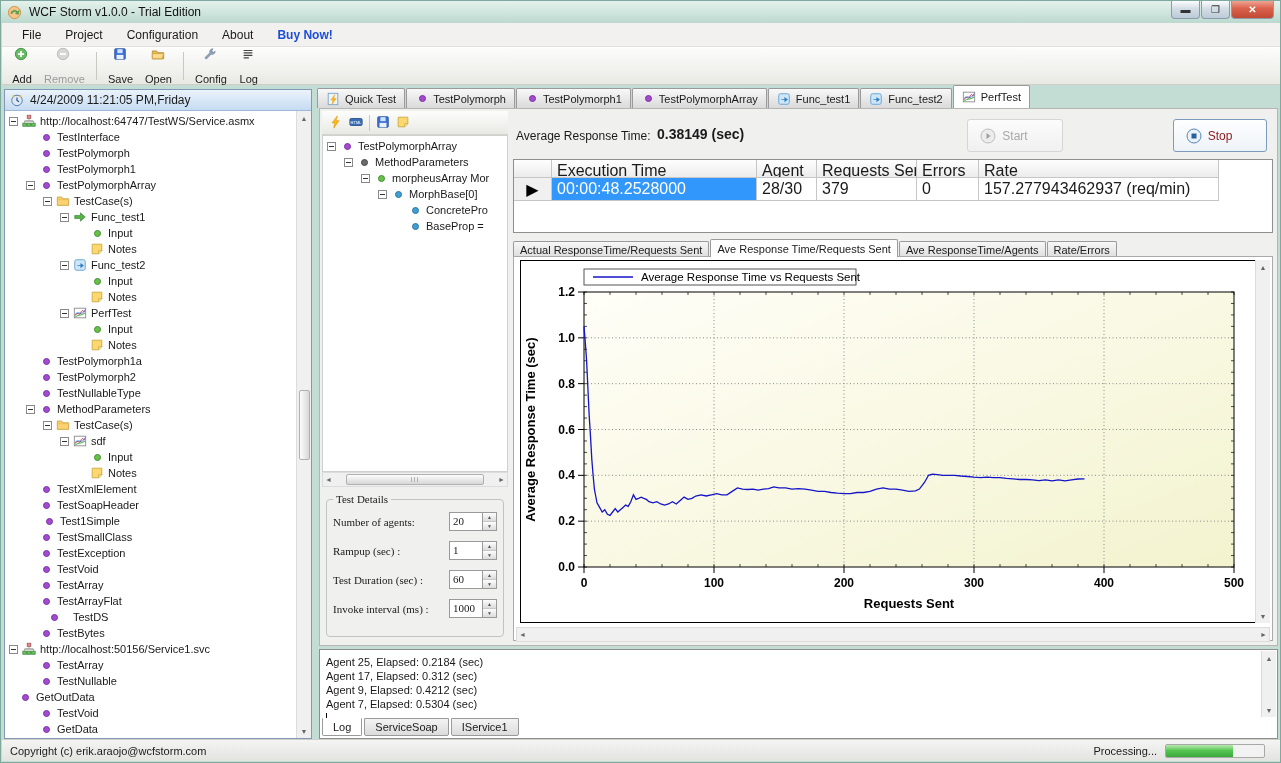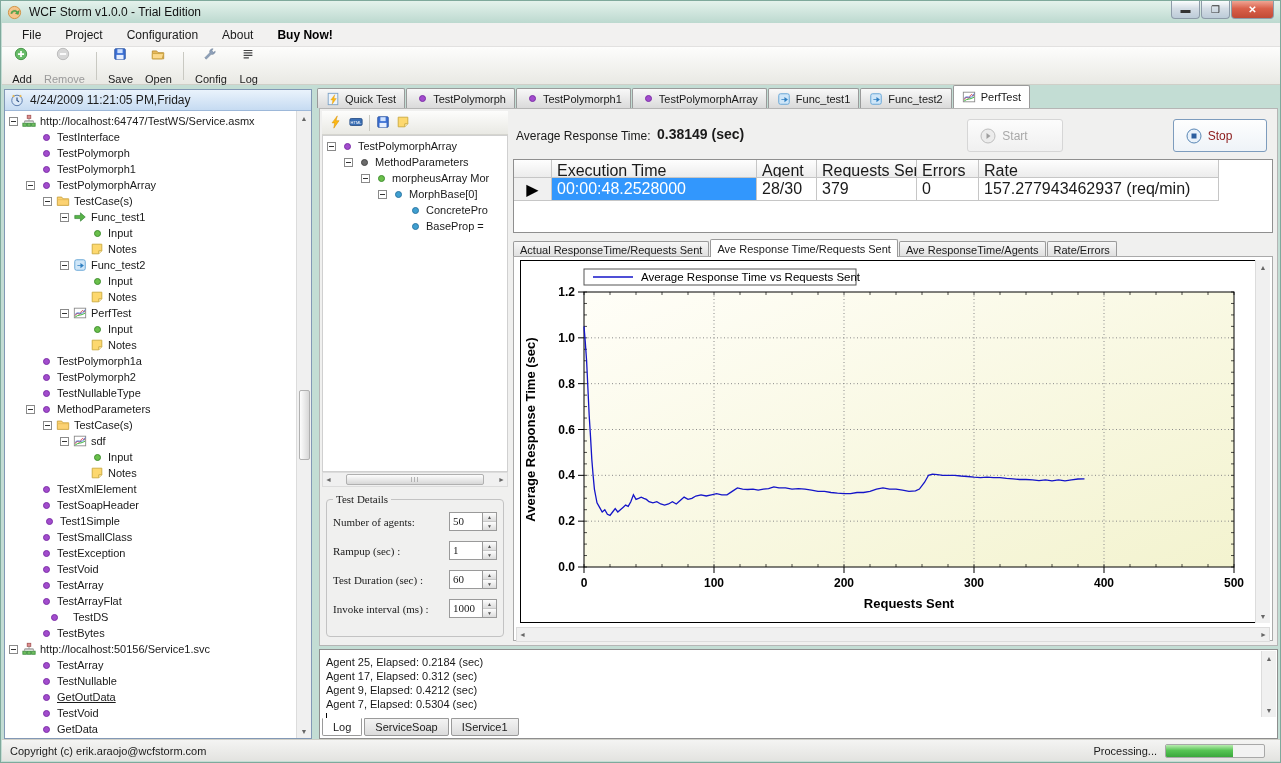--- a/index.html
+++ b/index.html
@@ -14,21 +14,21 @@
   .win-btns { position:absolute; right:6px; top:0; display:flex; }
   .win-btn { width:29px; height:18px; border:1px solid #8d9ba8; border-top:none; border-radius:0 0 4px 4px;
     background:linear-gradient(#fbfdfe,#d4dde5 45%,#bccbd8); display:flex; align-items:center; justify-content:center;
     font-size:10px; color:#333; margin-left:1px; }
   .win-btn.close { width:43px; background:linear-gradient(#f0a493,#d9604a 45%,#c14a35); color:#fff; font-weight:bold; }
 
   
   .menubar { position:absolute; left:1px; top:22px; width:1279px; height:24px; background:#f2f1f0;
     display:flex; align-items:center; padding-left:8px; border-bottom:1px solid #e2e1e0; }
   .menu-item { padding:4px 12px; font-size:12px; }
-  .menu-item.buy { color:#000000; font-weight:bold; }
+  .menu-item.buy { color:#1d4ed8; font-weight:bold; }
   .toolbar { position:absolute; left:1px; top:46px; width:1279px; height:38px;
     background:linear-gradient(#fdfdfc,#e9e9e4); border-bottom:1px solid #cfcfc8; display:flex; align-items:center; padding-left:4px; }
   .tb-btn { display:flex; flex-direction:column; align-items:center; justify-content:center; padding:2px 6px; min-width:32px; }
   .tb-btn .ic { width:16px; height:16px; }
   .tb-btn .lb { font-size:11px; margin-top:10px; }
   .tb-btn.disabled .lb { color:#9a9a9a; }
   .tb-sep { width:1px; height:28px; background:#c9c9c2; margin:0 5px; }
 
   
   .explorer { position:absolute; left:3px; top:88px; width:308px; height:650px; background:#fff;
@@ -451,21 +451,21 @@
           <div class="tree-row" style="padding-left: 21px;">
             <span class="exp-space"></span>
             <span class="bullet b-purple"></span>
             <span class="tlabel">TestArray</span>
           </div>
           <div class="tree-row" style="padding-left: 21px;">
             <span class="exp-space"></span>
             <span class="bullet b-purple"></span>
             <span class="tlabel">TestNullable</span>
           </div>
-          <div class="tree-row" style="padding-left: 21px; text-decoration: underline;">
+          <div class="tree-row" style="">
             <span class="exp-space"></span>
             <span class="bullet b-purple"></span>
             <span class="tlabel">GetOutData</span>
           </div>
           <div class="tree-row" style="padding-left: 21px;">
             <span class="exp-space"></span>
             <span class="bullet b-purple"></span>
             <span class="tlabel">TestVoid</span>
           </div>
           <div class="tree-row" style="padding-left: 21px;">
@@ -601,21 +601,21 @@
           <span class="arr">◄</span>
           <span class="thumb">III</span>
           <span class="arr">►</span>
         </div>
         <div class="groupbox">
           <span class="gb-title">Test Details</span>
           <div id="test-details-fields">
               <div class="field-row">
                 <span class="flabel">Number of agents:</span>
                 <span class="spin">
-                  <span class="val">50</span>
+                  <span class="val">20</span>
                   <span class="btns">
                     <span>▲</span>
                     <span>▼</span>
                   </span>
                 </span>
               </div>
               <div class="field-row">
                 <span class="flabel">Rampup (sec) :</span>
                 <span class="spin">
                   <span class="val">1</span>

